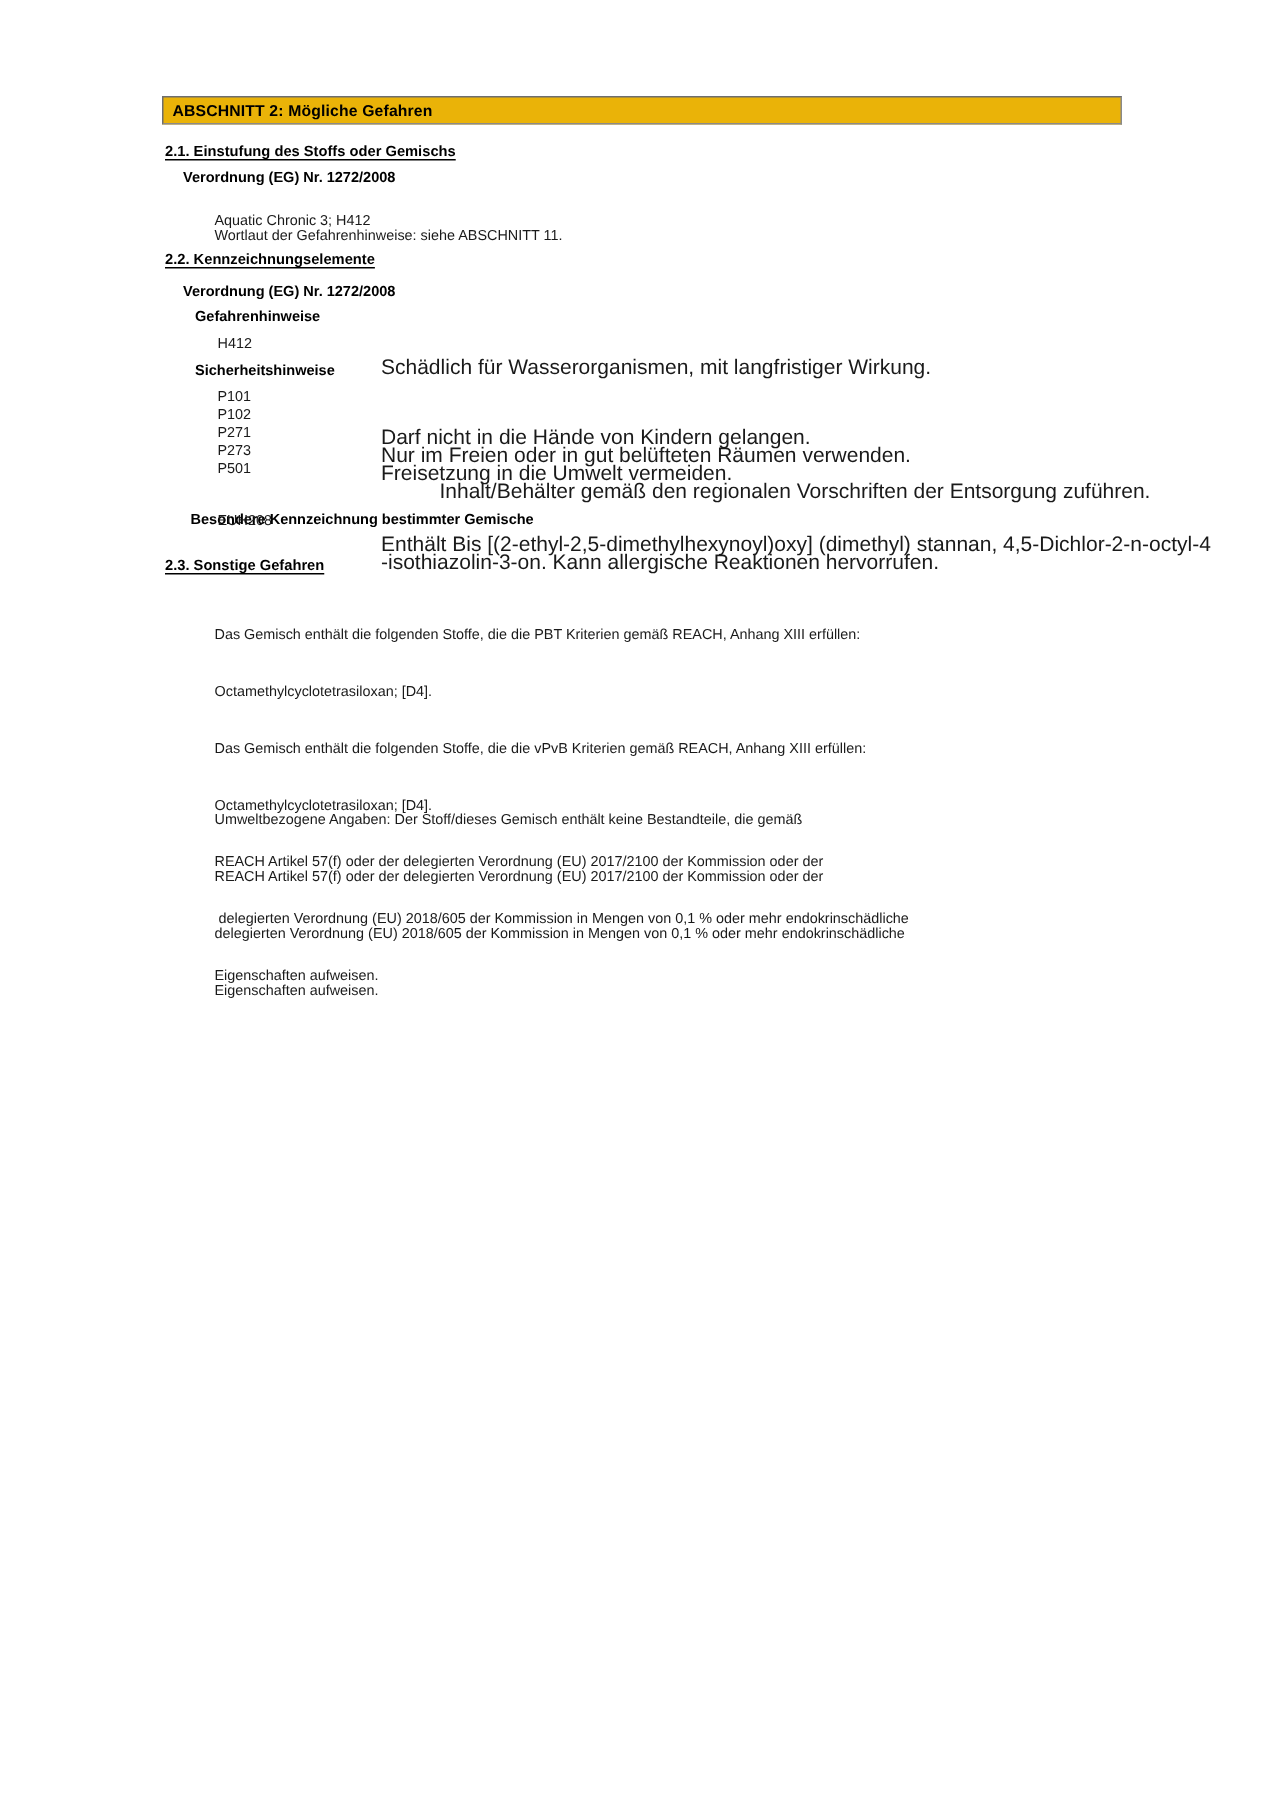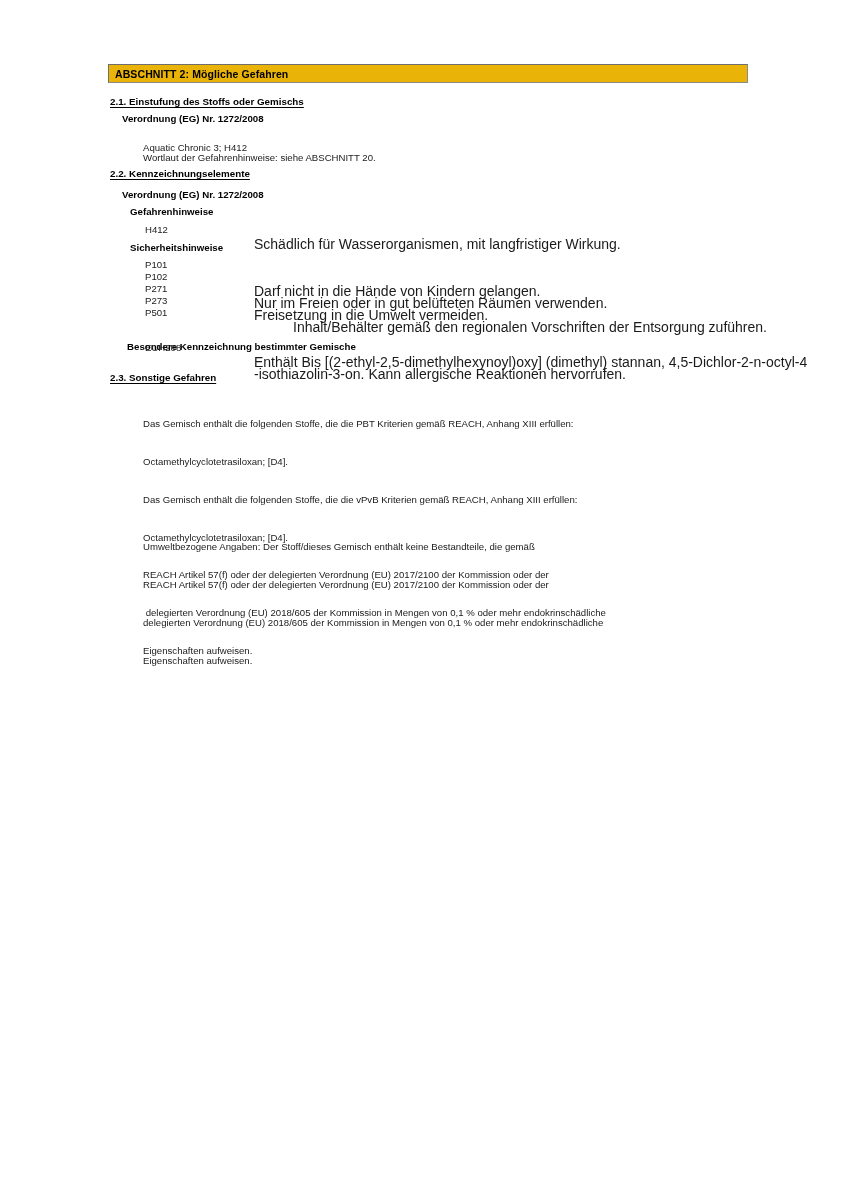--- a/index.html
+++ b/index.html
@@ -98,21 +98,21 @@
   <div class="section-banner">
     <span class="banner-text">ABSCHNITT 2: Mögliche Gefahren</span>
   </div>
 
   <div class="blk h2" style="left:110px; top:96px;">2.1. Einstufung des Stoffs oder Gemischs</div>
 
   <div class="blk bold" style="left:122px; top:113px;">Verordnung (EG) Nr. 1272/2008</div>
 
   <div class="blk" style="left:143px; top:118px;margin-top:24px;">Aquatic Chronic 3; H412</div>
 
-  <div class="blk" style="left:143px; top:152px;">Wortlaut der Gefahrenhinweise: siehe ABSCHNITT 20.</div>
+  <div class="blk" style="left:143px; top:152px;">Wortlaut der Gefahrenhinweise: siehe ABSCHNITT 11.</div>
 
   <div class="blk h2" style="left:110px; top:168px;">2.2. Kennzeichnungselemente</div>
 
   <div class="blk bold" style="left:122px; top:189px;">Verordnung (EG) Nr. 1272/2008</div>
 
   <div class="blk bold" style="left:130px; top:206px;">Gefahrenhinweise</div>
 
   <div class="blk code" style="left:145px; top:224px;">H412</div>
   <div class="blk desc" style="left:254px; top:224px;">Schädlich für Wasserorganismen, mit langfristiger Wirkung.</div>
 

